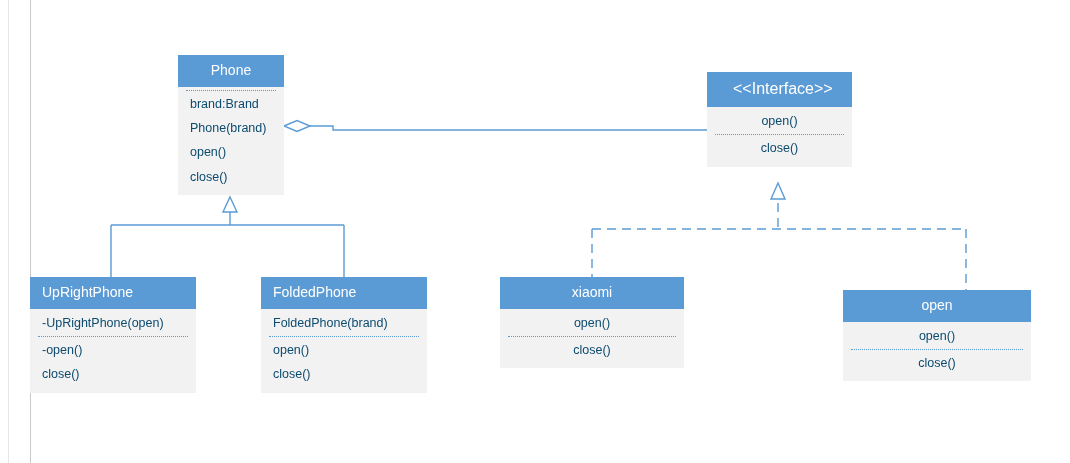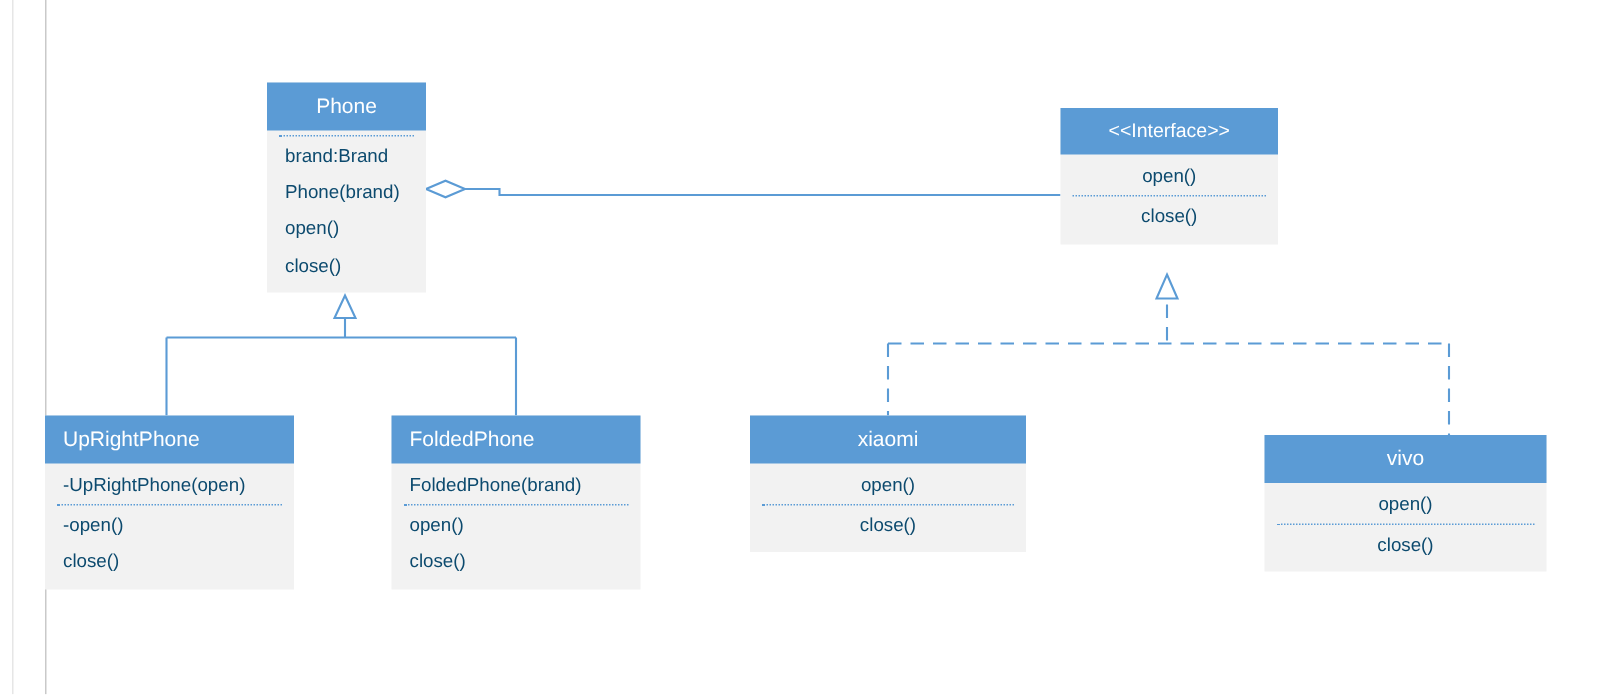--- a/index.html
+++ b/index.html
@@ -54,21 +54,21 @@
     text-align: center;
     white-space: nowrap;
     overflow: hidden;
   }
   .uml-header.align-left {
     text-align: left;
     padding-left: 12px;
   }
   .uml-header .stereotype {
     display: block;
-    font-size: 13px;
+    font-size: 16px;
     line-height: 1.3;
   }
   .uml-header .cls-name {
     display: block;
   }
   .uml-body {
     padding: 2px 0 6px 0;
   }
   .uml-member {
     color: #0c4a6e;
@@ -166,21 +166,21 @@
     </div>
     <div class="uml-body">
       <div class="uml-member">open()</div>
       <div class="sep"></div>
       <div class="uml-member">close()</div>
     </div>
   </div>
 
   <div class="uml-class" style="left:843px; top:290px; width:188px;">
     <div class="uml-header">
-      <span class="cls-name">vivo</span>
+      <span class="cls-name">open</span>
     </div>
     <div class="uml-body">
       <div class="uml-member">open()</div>
       <div class="sep"></div>
       <div class="uml-member">close()</div>
     </div>
   </div>
 
 </div>
 

